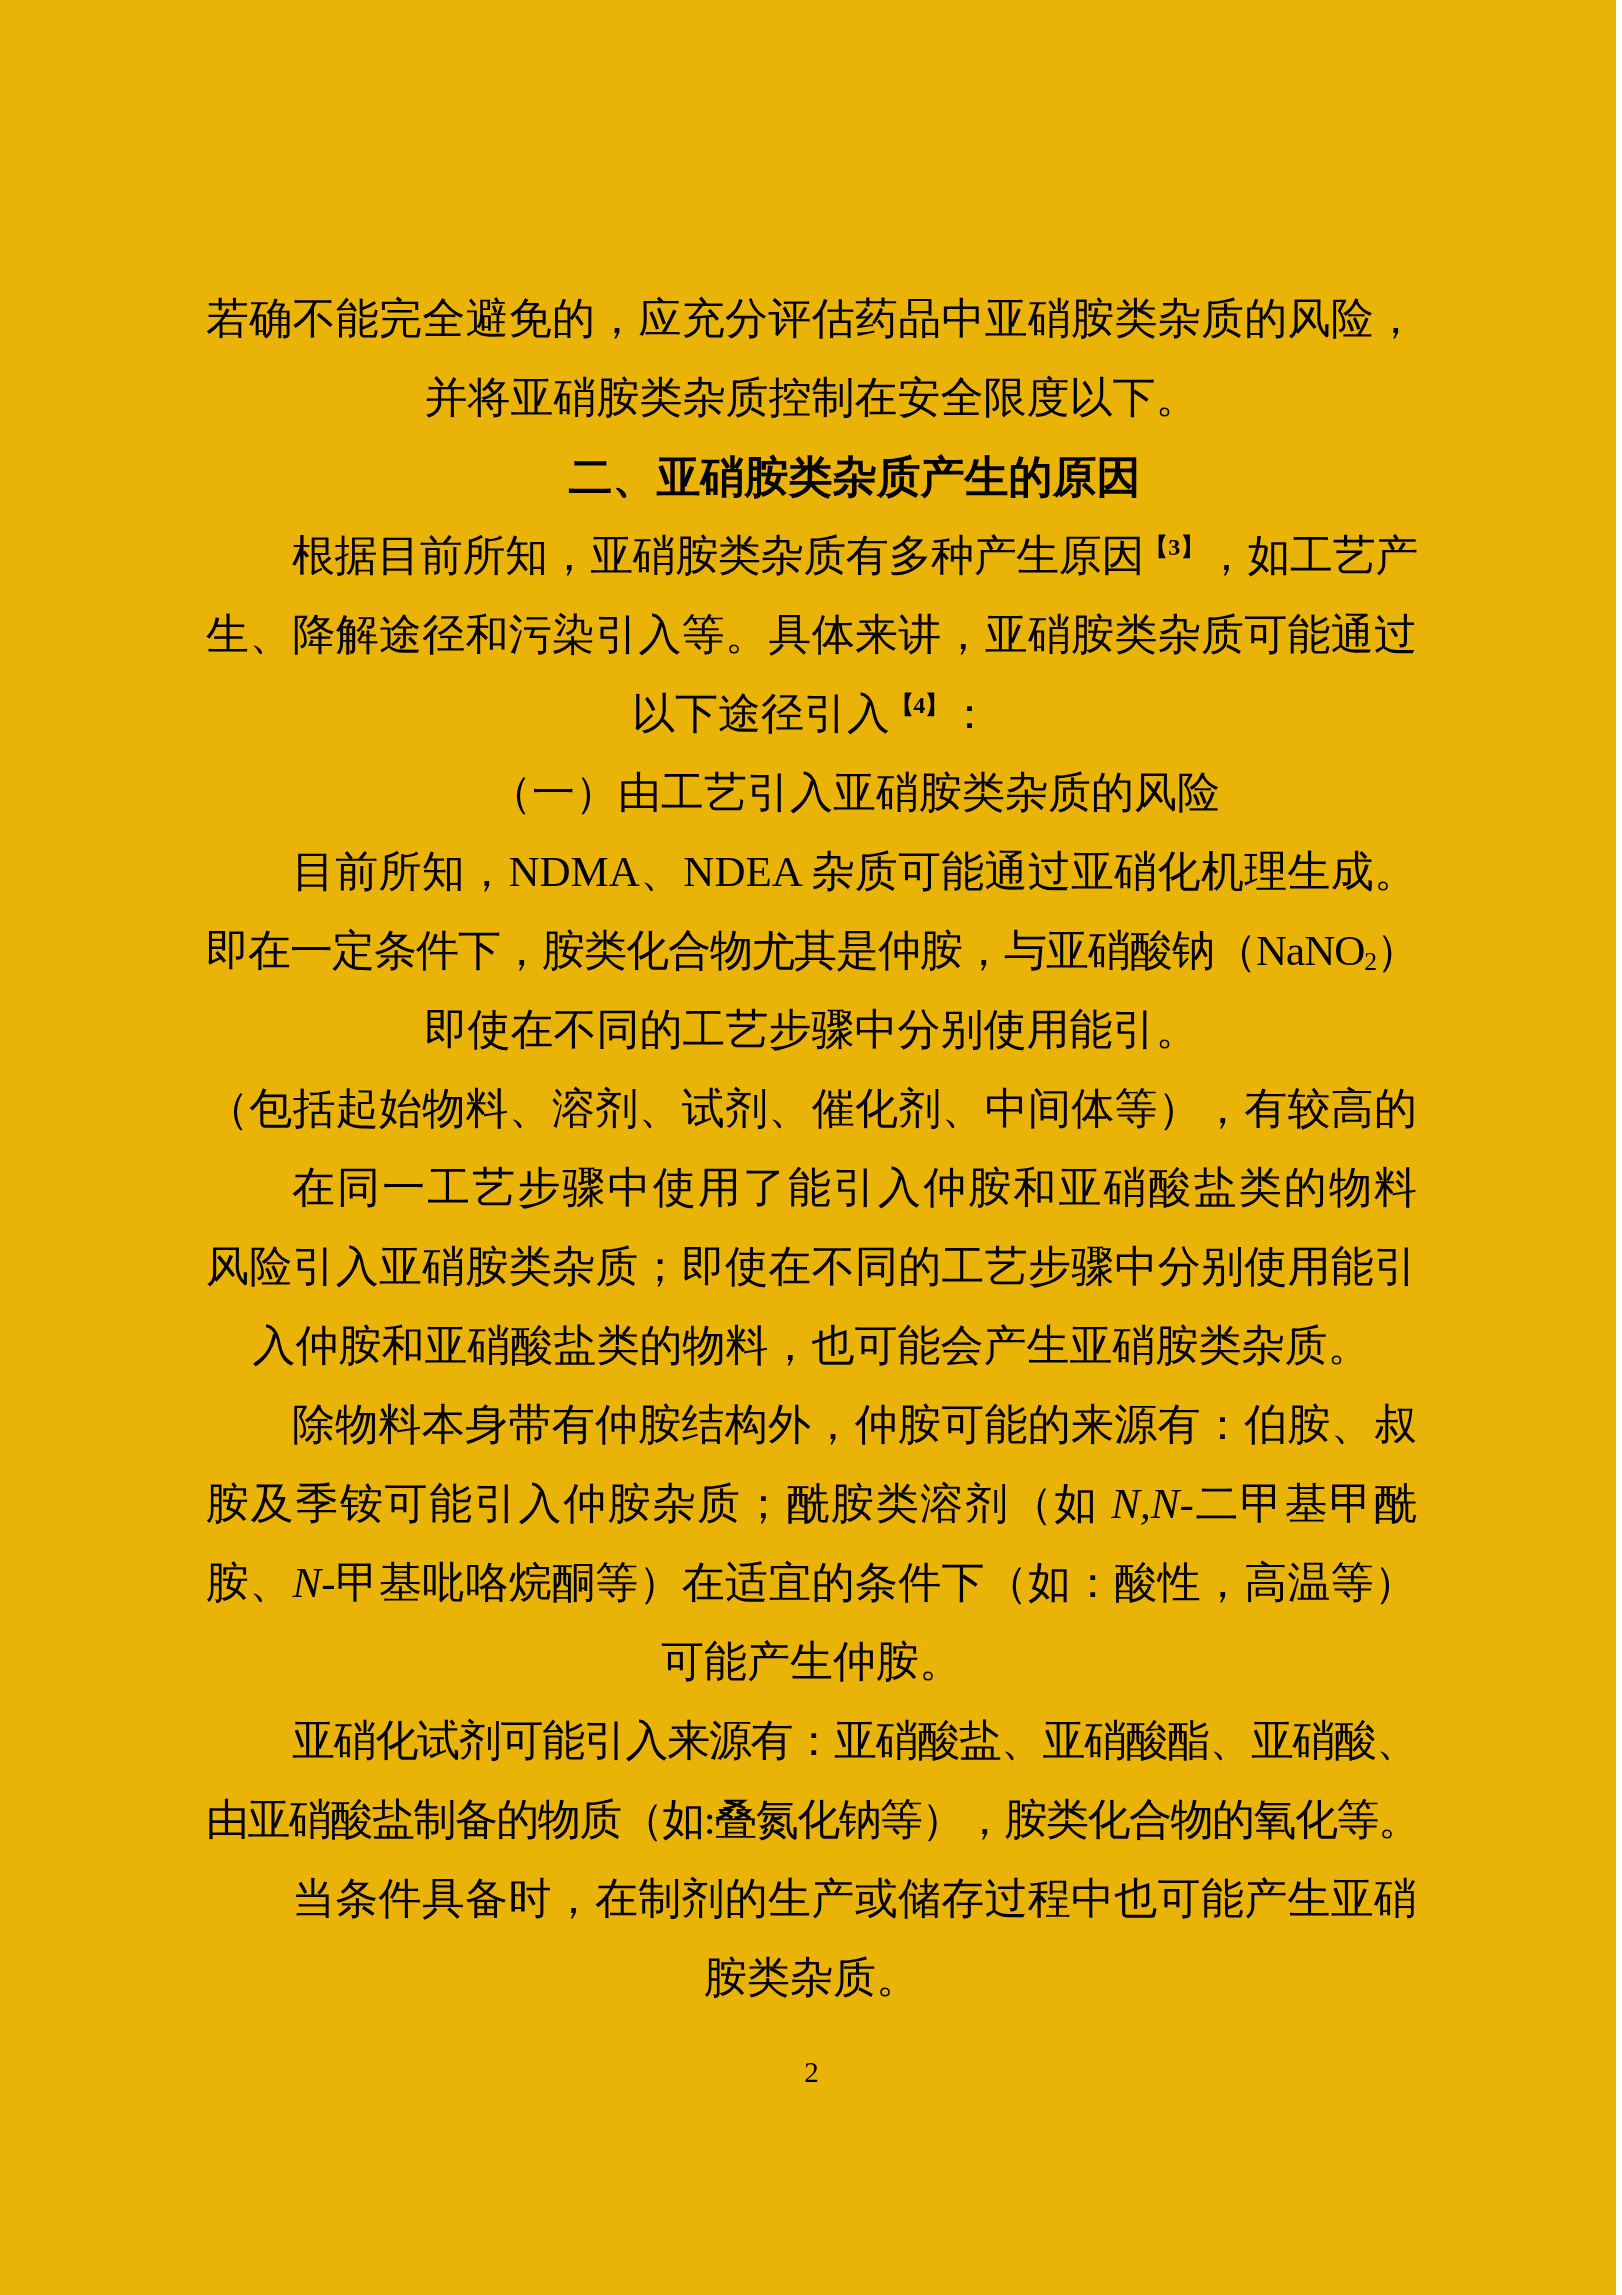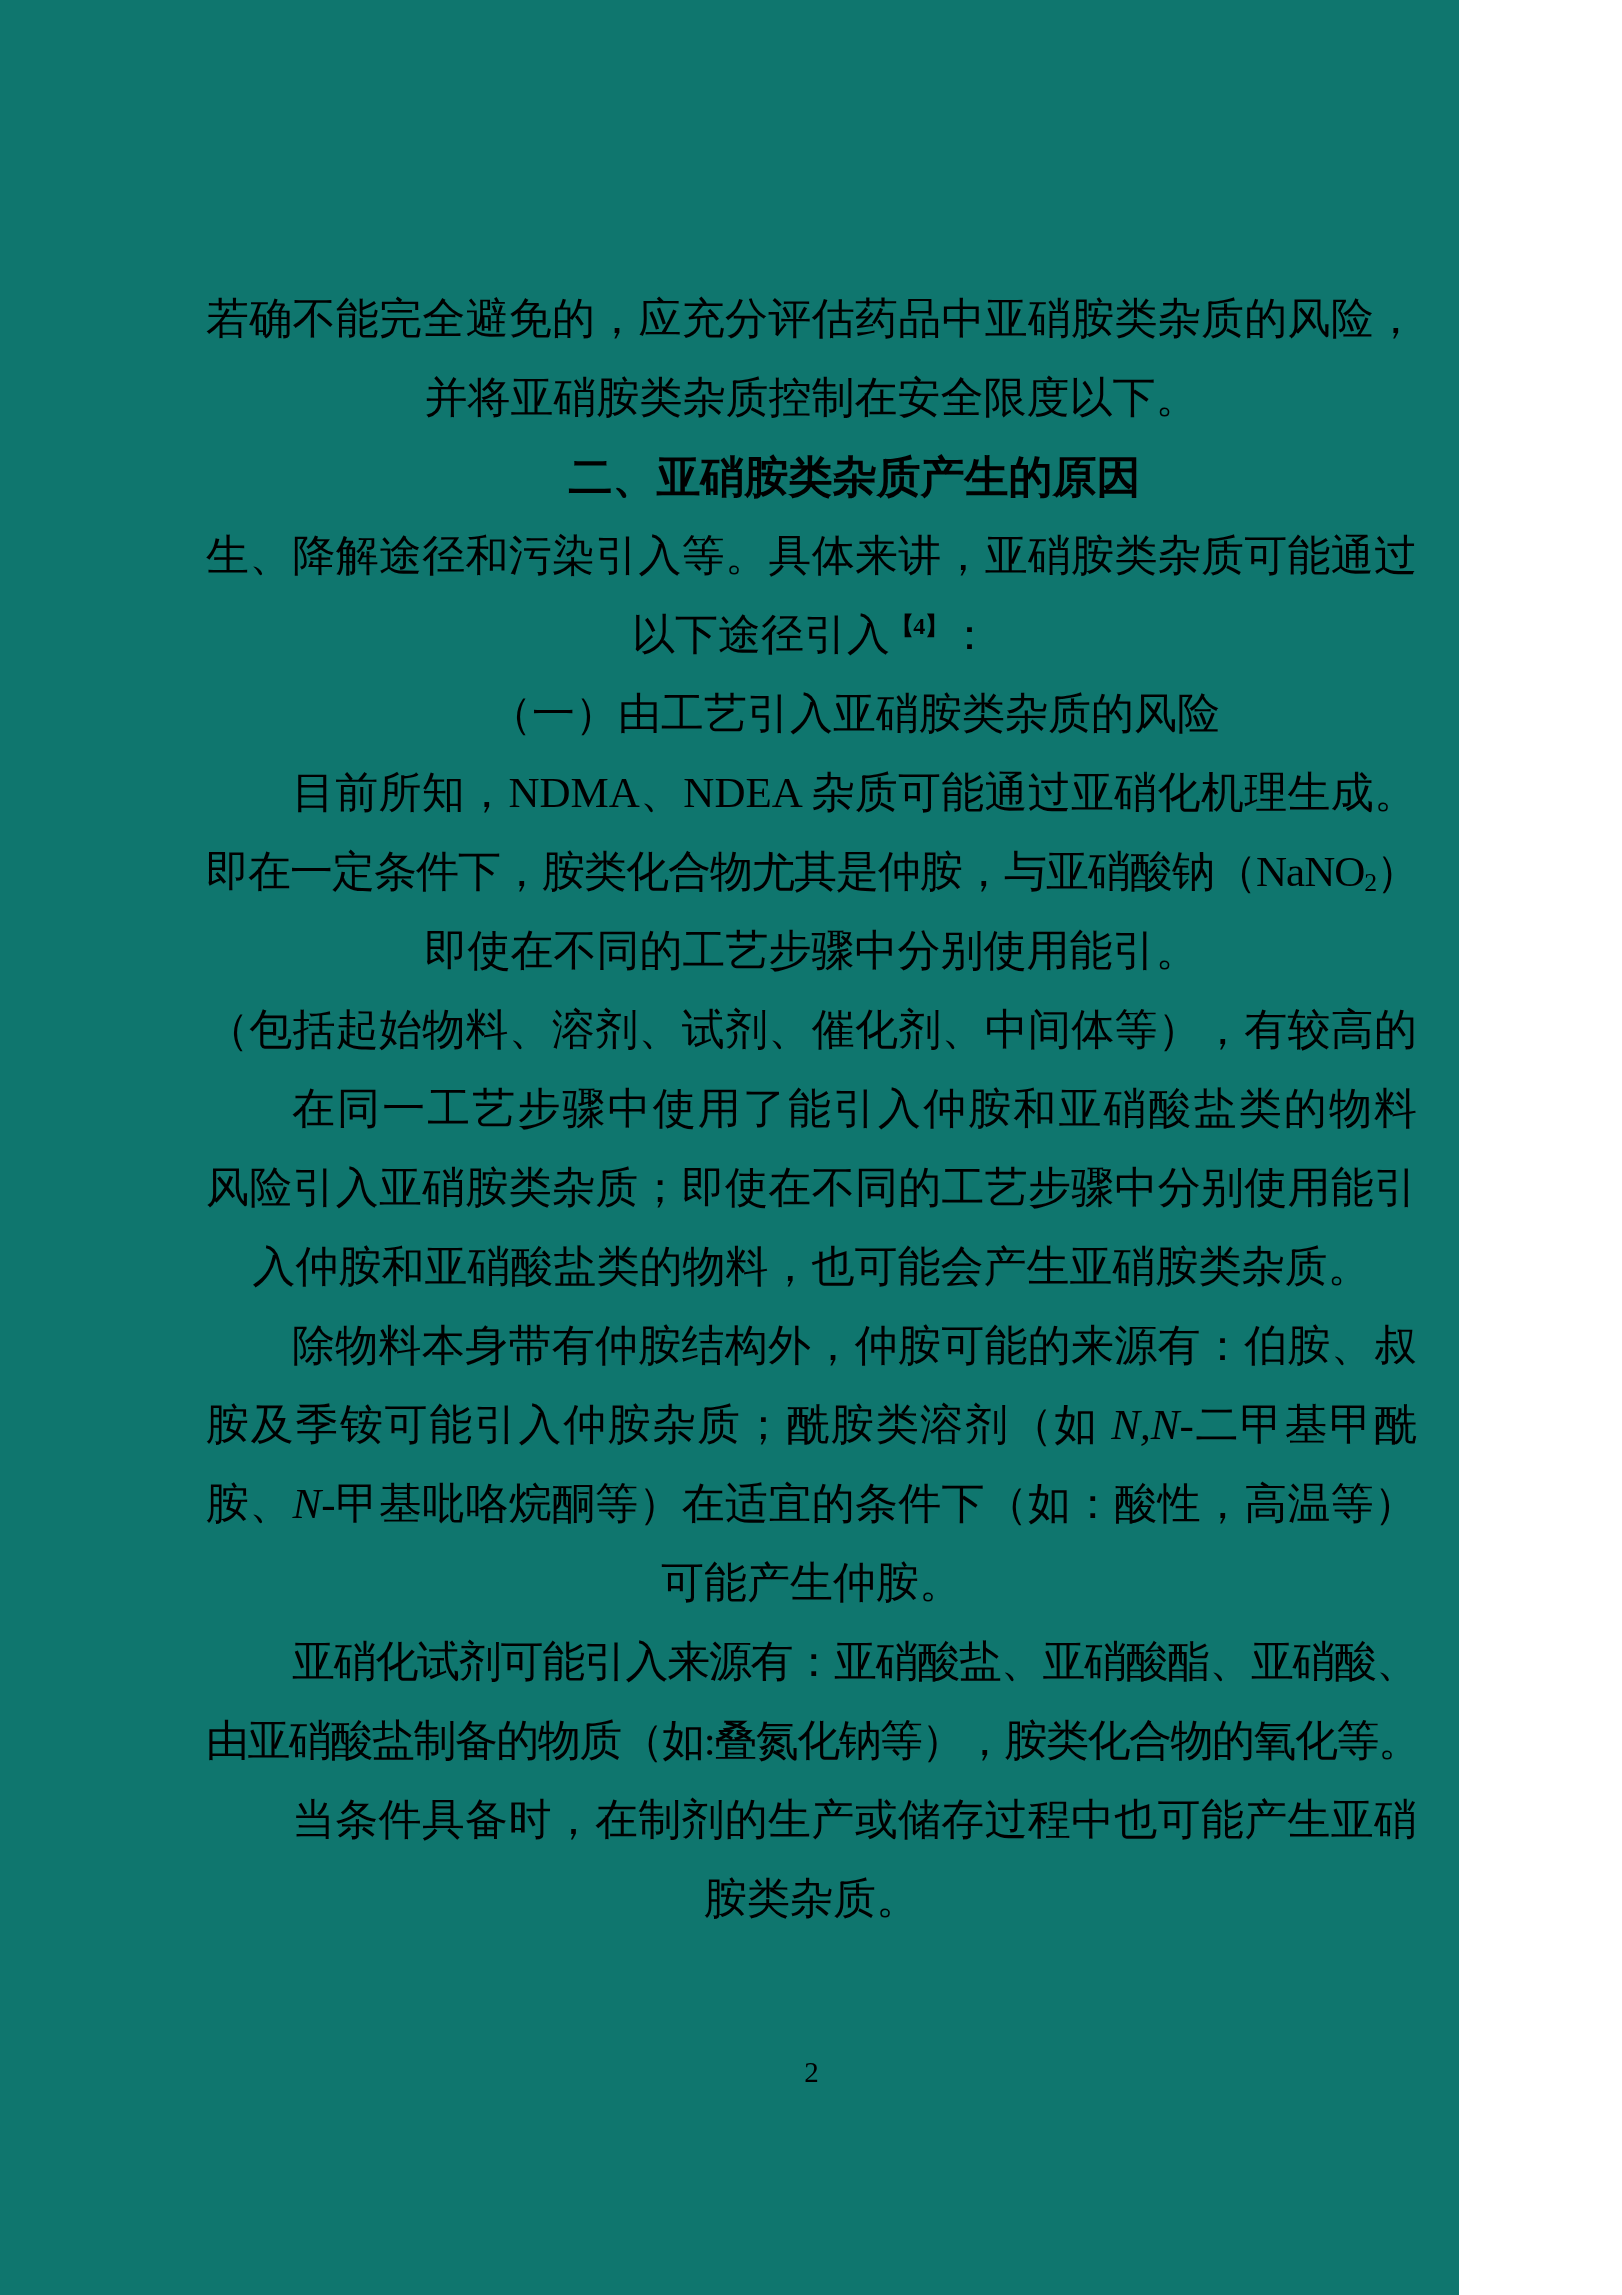--- a/index.html
+++ b/index.html
@@ -3,22 +3,22 @@
 <meta charset="utf-8">
 <style>
   html, body {
     margin: 0; padding: 0;
     width: 1623px; height: 2295px;
     background: #ffffff;
     overflow: hidden;
   }
   .page {
     position: relative;
-    width: 1459px; height: 2295px;
-    background: #0f766e;
+    width: 1616px; height: 2295px;
+    background: #eab308;
     color: #000000;
     font-family: "Liberation Serif", "DejaVu Serif", serif;
   }
   .textblock {
     position: absolute;
     left: 206px; top: 279px;
     width: 1211px;
   }
   .line {
     font-size: 43px;
@@ -73,20 +73,23 @@
 <body>
 
 <div class="page">
   <div class="textblock">
 
     <div class="line j">若确不能完全避免的，应充分评估药品中亚硝胺类杂质的风险，</div>
     <div class="line">并将亚硝胺类杂质控制在安全限度以下。</div>
 
     <div class="line h1 i">二、亚硝胺类杂质产生的原因</div>
 
+    <div class="line j i c2">
+      <span>根据目前所知，亚硝胺类杂质有多种产生原因</span><span class="sup">【3】</span><span>，如工艺产</span>
+    </div>
     <div class="line j">生、降解途径和污染引入等。具体来讲，亚硝胺类杂质可能通过</div>
     <div class="line">
       <span>以下途径引入</span><span class="sup">【4】</span><span>：</span>
     </div>
 
     <div class="line h2 i">（一）由工艺引入亚硝胺类杂质的风险</div>
 
     <div class="line j i">目前所知，NDMA、NDEA 杂质可能通过亚硝化机理生成。</div>
     <div class="line j c1">
       <span>即在一定条件下，胺类化合物尤其是仲胺，与亚硝酸钠（NaNO</span><span class="sub">2</span><span>）</span>

